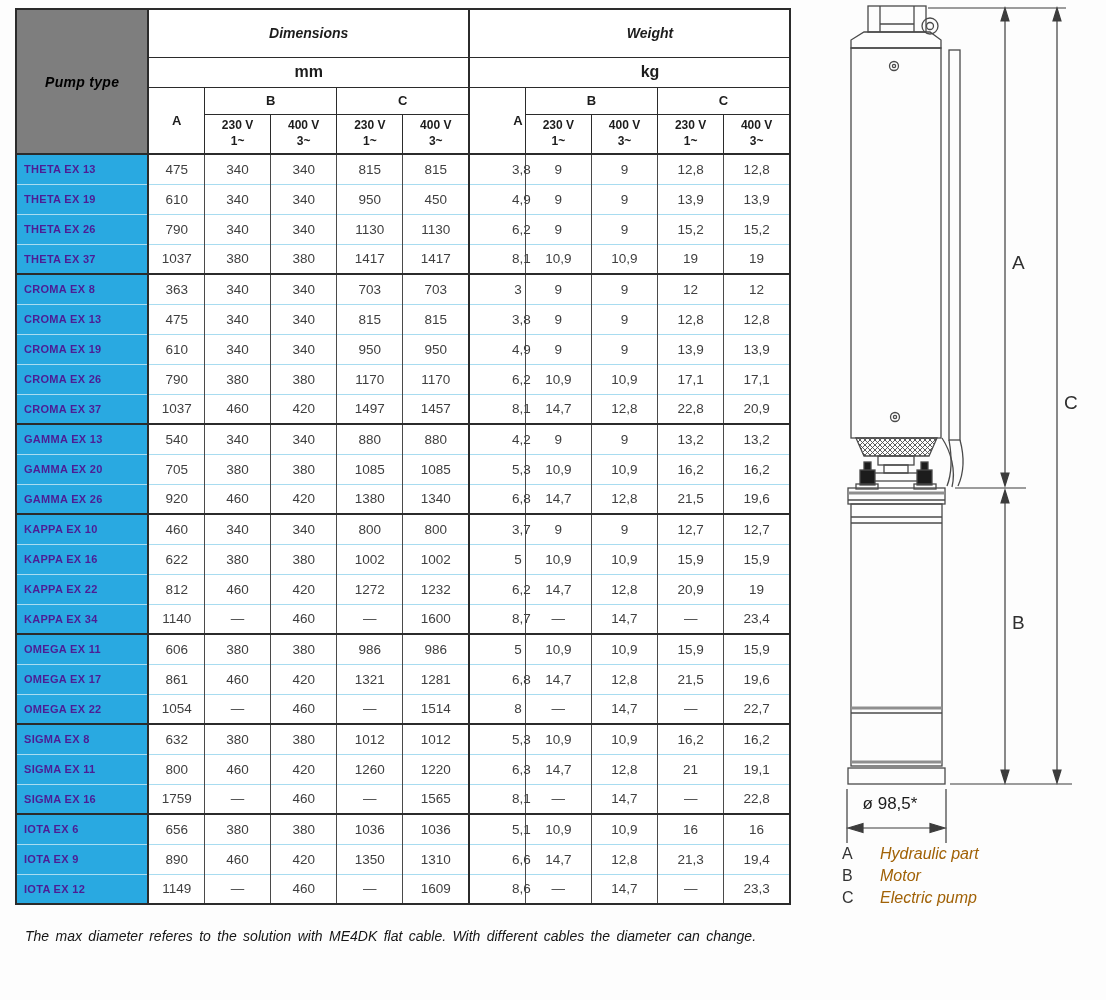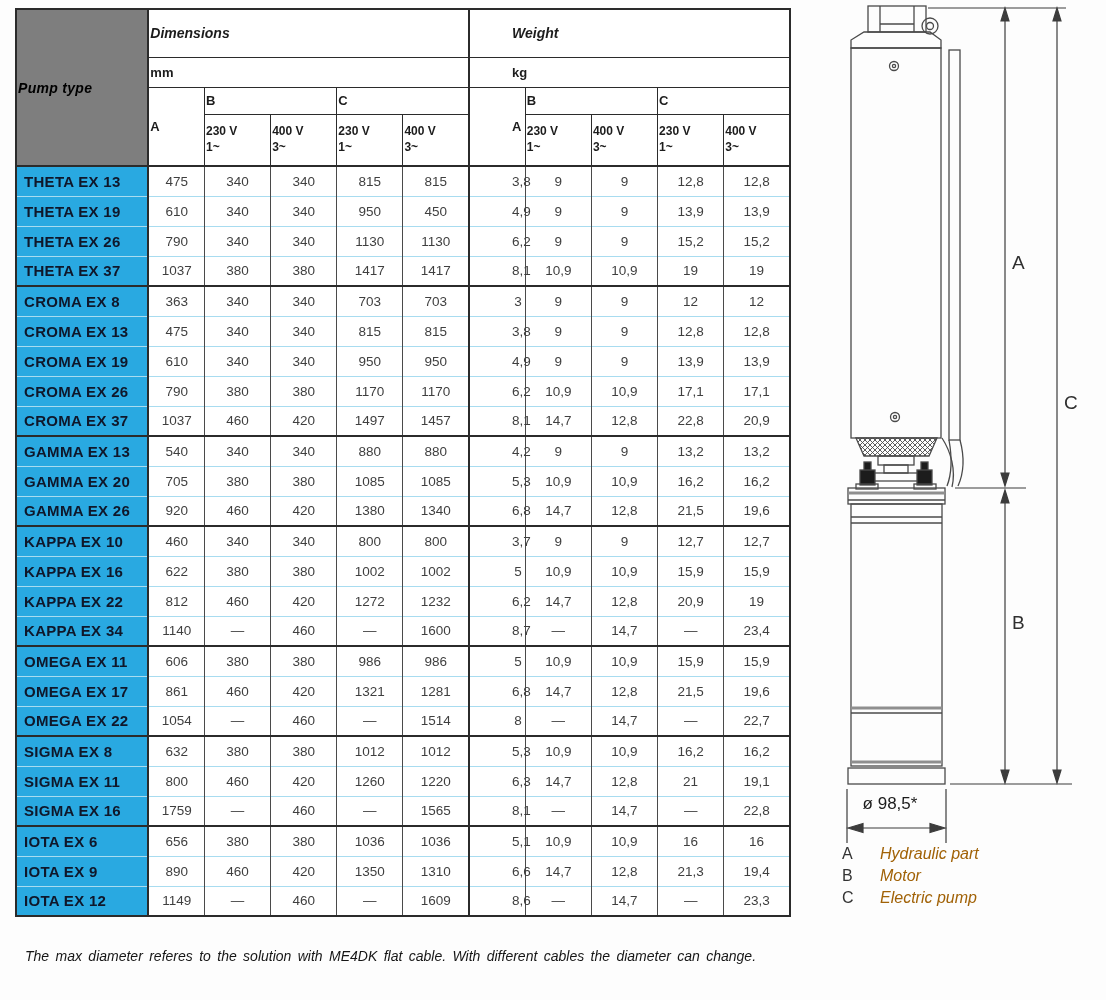--- a/index.html
+++ b/index.html
@@ -5,53 +5,53 @@
   html,body{margin:0;padding:0;}
   body{
     width:1106px;height:1000px;position:relative;background:#fdfdfd;
     font-family:"Liberation Sans",sans-serif;overflow:hidden;
   }
   .table-wrap{position:absolute;left:15px;top:8px;width:776px;}
   table{border-collapse:collapse;table-layout:fixed;width:776px;border:2px solid #2b2b2b;background:#fff;}
   th,td{box-sizing:border-box;}
   thead th{
     border:1px solid #2b2b2b;background:#fff;color:#1c1c1c;
-    font-weight:bold;text-align:left;vertical-align:middle;
+    font-weight:bold;text-align:center;vertical-align:middle;
   }
   thead tr.hr1{height:48px;} thead tr.hr2{height:30px;}
-  thead tr.hr3{height:27px;} thead tr.hr4{height:52px;}
+  thead tr.hr3{height:27px;} thead tr.hr4{height:40px;}
   th.pt-head{
     background:#7e7e7e;color:#000000;font-style:italic;font-size:14px;letter-spacing:.3px;
     border-right:2px solid #2b2b2b;
   }
   th.sec{font-style:italic;font-size:14px;}
-  th.unit{font-size:13px;}
+  th.unit{font-size:16px;}
   th.abc{font-size:13px;}
   th.volt{font-size:12px;line-height:1.3;white-space:pre-line;}
   .wsec{border-left:2px solid #2b2b2b !important;padding-left:42px;}
   tbody th.pname{
-    background:#29a9e1;color:#0f172a;font-weight:bold;font-size:15px;text-align:left;
+    background:#29a9e1;color:#4c1d95;font-weight:bold;font-size:11px;text-align:left;
     padding-left:7px;letter-spacing:.3px;border-right:2px solid #2b2b2b;
   }
   tbody td{
     height:30px;text-align:center;font-size:13.5px;color:#3f3f3f;
     border-left:1px solid #4a4a4a;border-top:1px solid #a8dcf0;background:#fff;
   }
   tbody th.pname{height:30px;border-top:1px solid #a8dcf0;}
   tbody tr.group-start td, tbody tr.group-start th.pname{border-top:2px solid #2b2b2b;}
   tbody tr:first-child td, tbody tr:first-child th.pname{border-top:2px solid #2b2b2b;}
   .drawing{position:absolute;left:820px;top:0;width:286px;height:1000px;}
   .dim-label{position:absolute;font-size:19px;color:#2f2f2f;}
   .dia-label{position:absolute;left:28px;top:794px;width:84px;text-align:center;font-size:17px;color:#1c1c1c;}
   .legend{position:absolute;left:22px;top:843px;}
   .legend-row{display:flex;height:22px;align-items:center;}
   .legend-key{width:38px;font-size:16px;color:#333;}
   .legend-val{font-style:italic;font-size:16px;color:#a16207;}
   .footnote{
-    position:absolute;left:25px;top:948px;width:828px;font-style:italic;font-size:14px;
+    position:absolute;left:25px;top:928px;width:828px;font-style:italic;font-size:14px;
     color:#161616;word-spacing:2.5px;
   }
 </style>
 </head>
 <body>
 
 <div class="page">
 
   <div class="table-wrap">
     <table>

